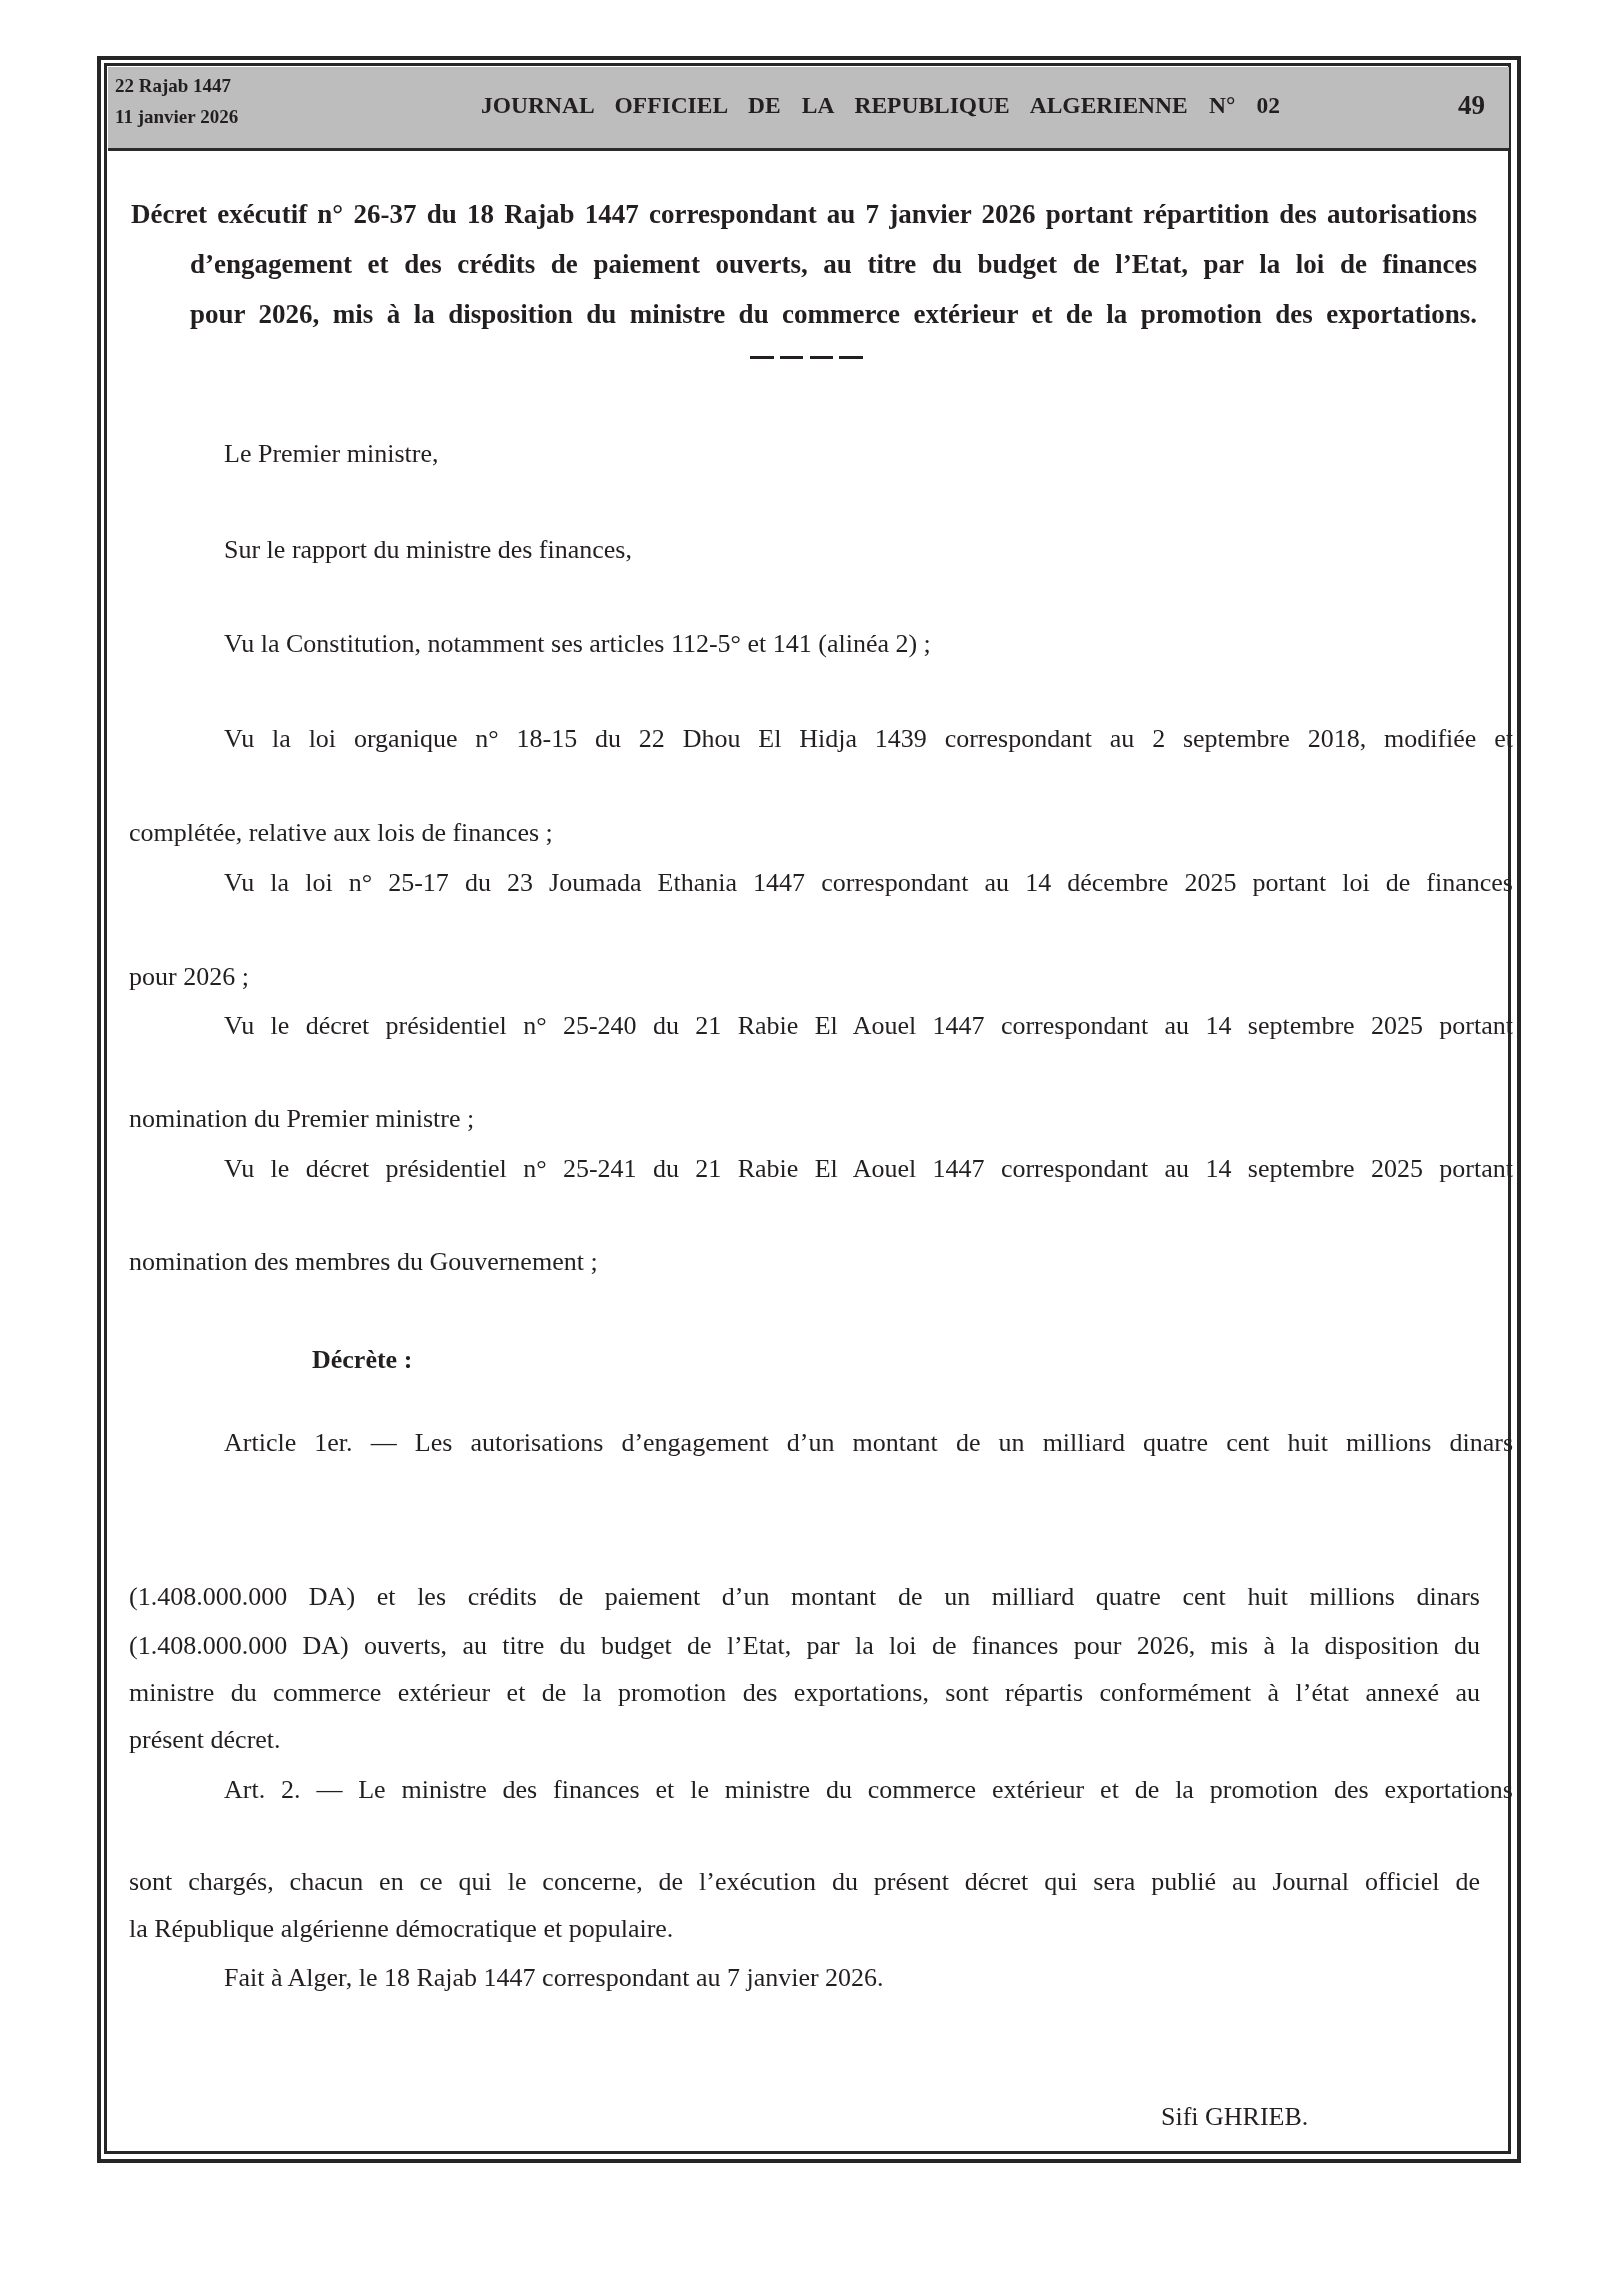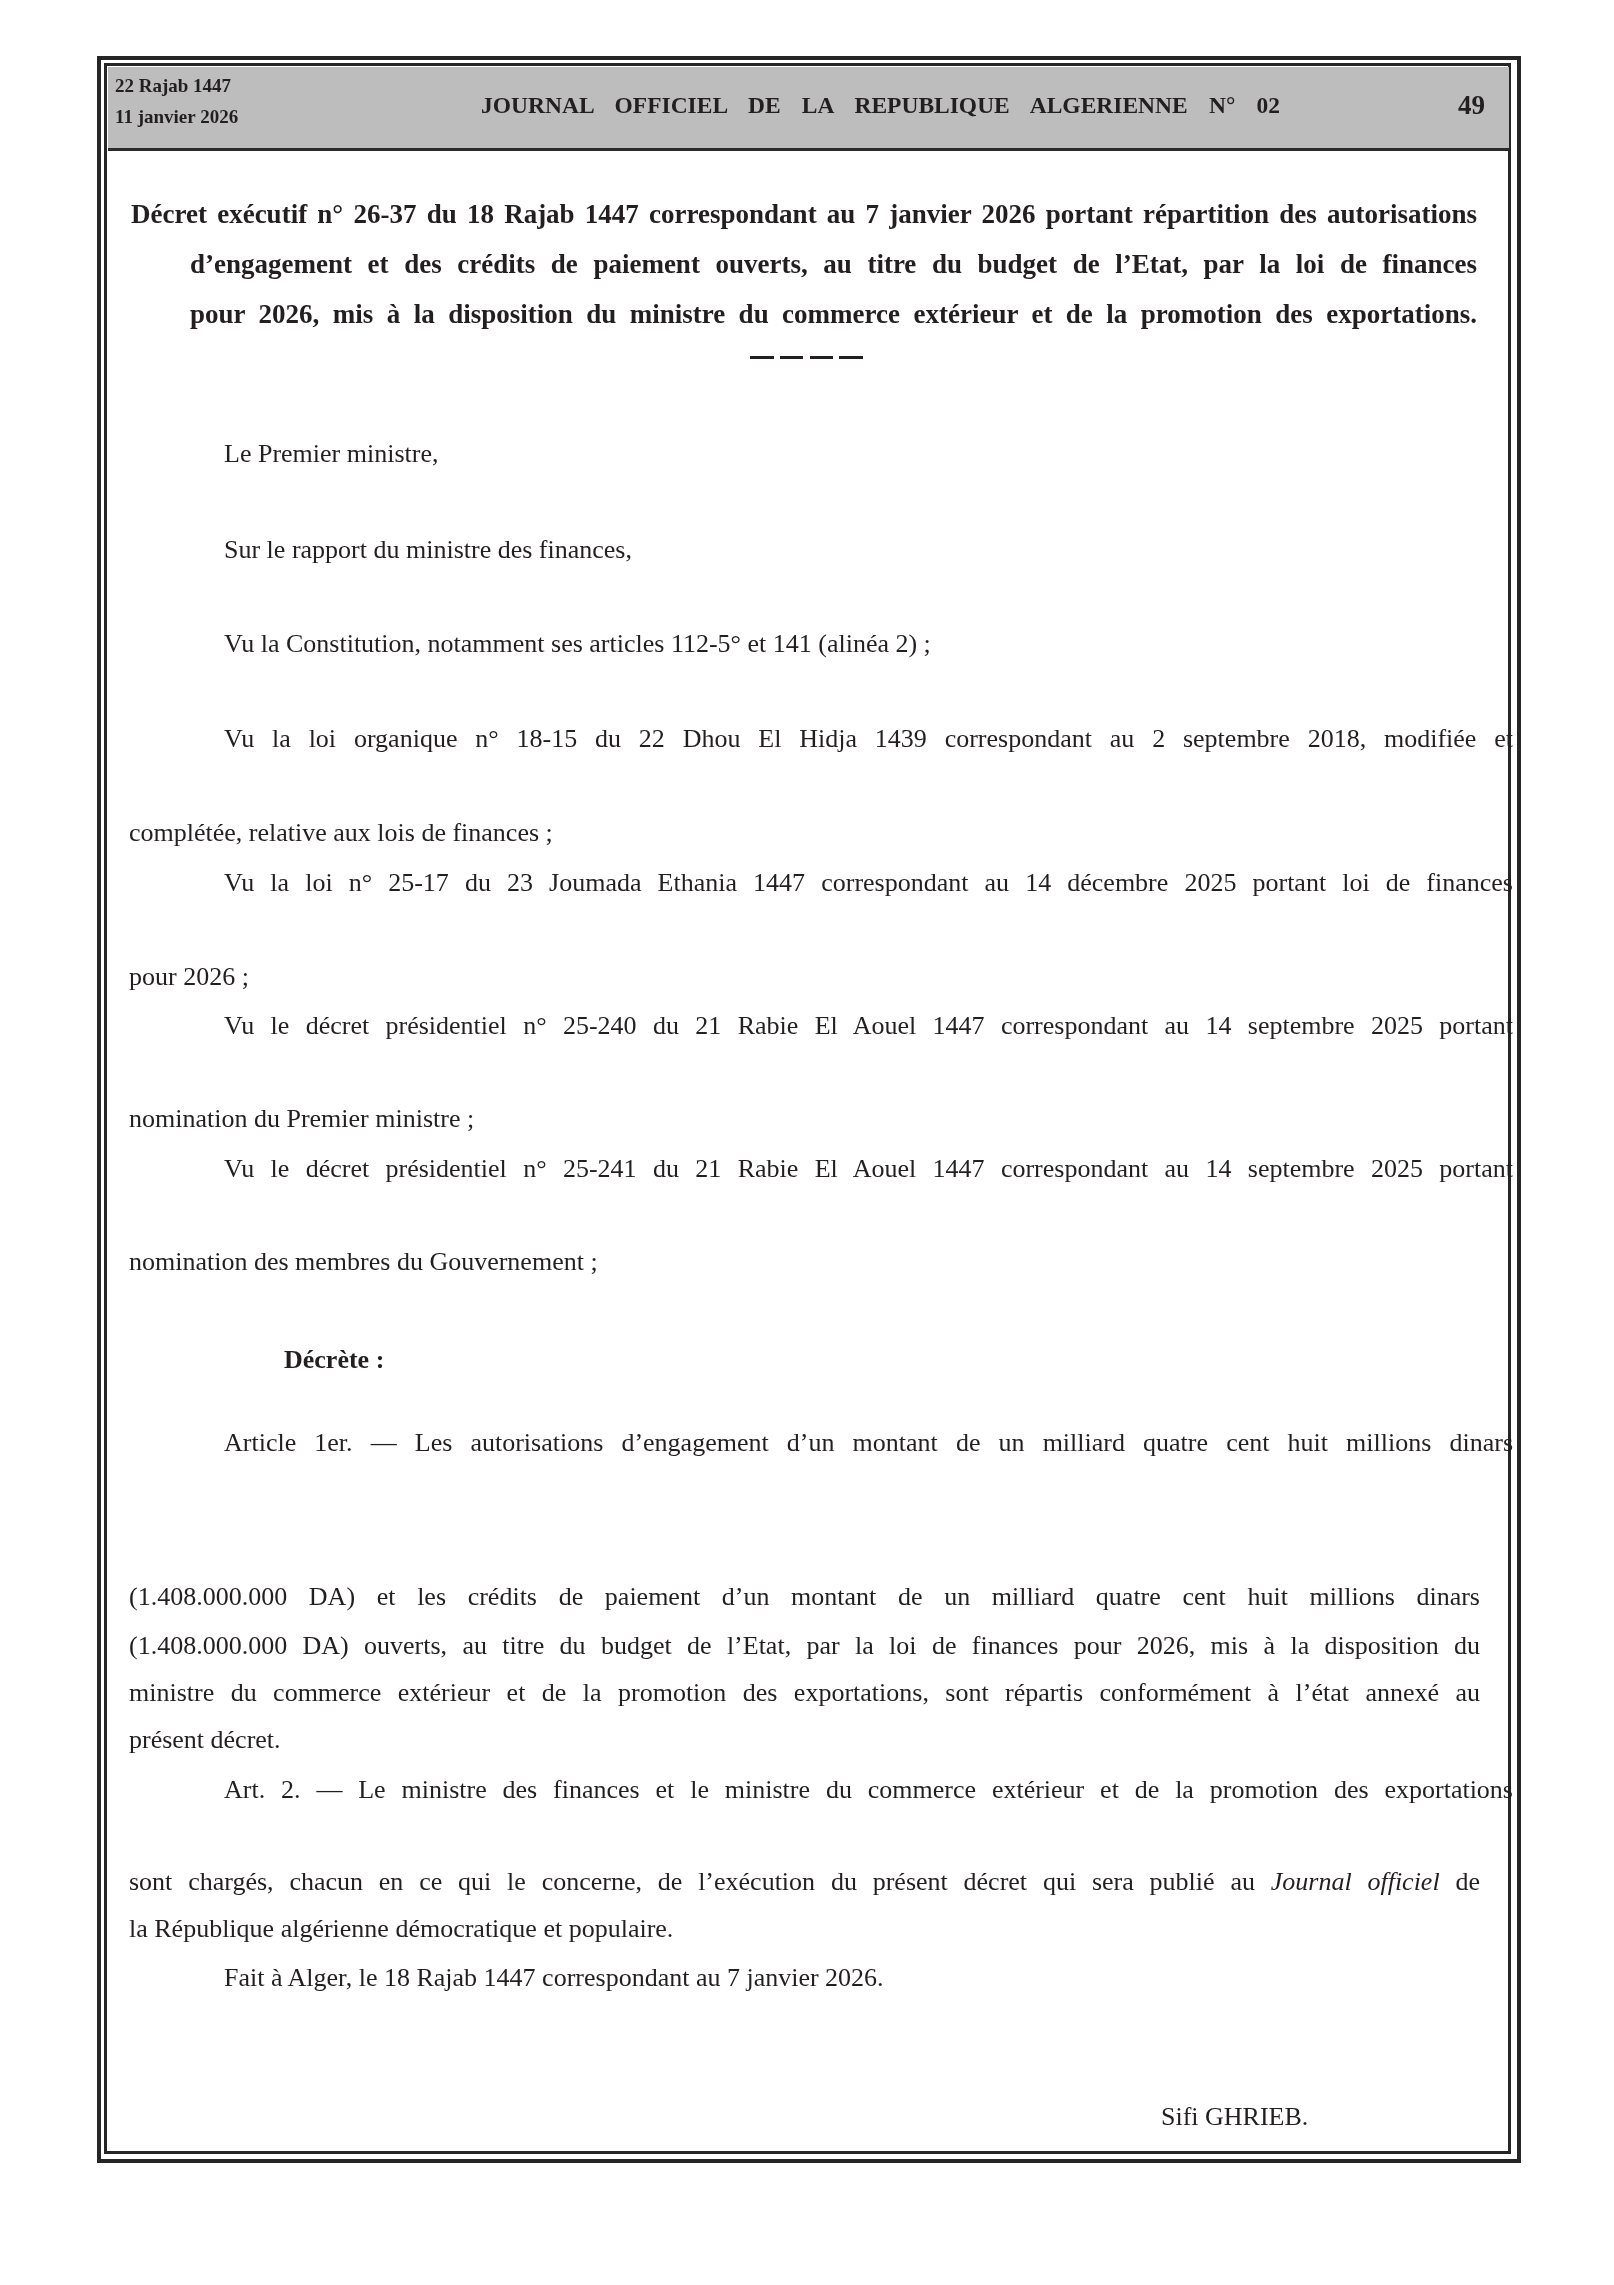--- a/index.html
+++ b/index.html
@@ -17,22 +17,22 @@
   .hdr-page { position: absolute; left: 1458px; top: 91px; font-weight: bold; font-size: 27px; line-height: 29px; }
   .ln { position: absolute; font-size: 26px; line-height: 33px; white-space: nowrap; }
   .full { left: 129px; width: 1351px; margin-top: 45px; }
   .ind { left: 192px; width: 1289px; margin-left: 32px; }
   .just { text-align: justify; text-align-last: justify; white-space: normal; }
   .title { font-weight: bold; font-size: 27px; }
   .t1 { left: 131px; width: 1346px; }
   .t2 { left: 190px; width: 1287px; }
   .dashes { position: absolute; left: 750px; top: 356px; display: flex; gap: 6.3px; }
   .dash { width: 23.5px; height: 2.7px; background: #231f20; }
-  .bold { font-weight: bold; }
-  .it { font-style: italic; }
+  .bold { font-weight: bold; margin-left: 28px; }
+  .it { }
 </style>
 </head>
 <body>
 
 <div class="outer"></div>
 <div class="inner"></div>
 
 <div class="hdr"></div>
 <div class="hdr-date" style="top:71px;">22 Rajab 1447</div>
 <div class="hdr-date" style="top:102px;">11 janvier 2026</div>

